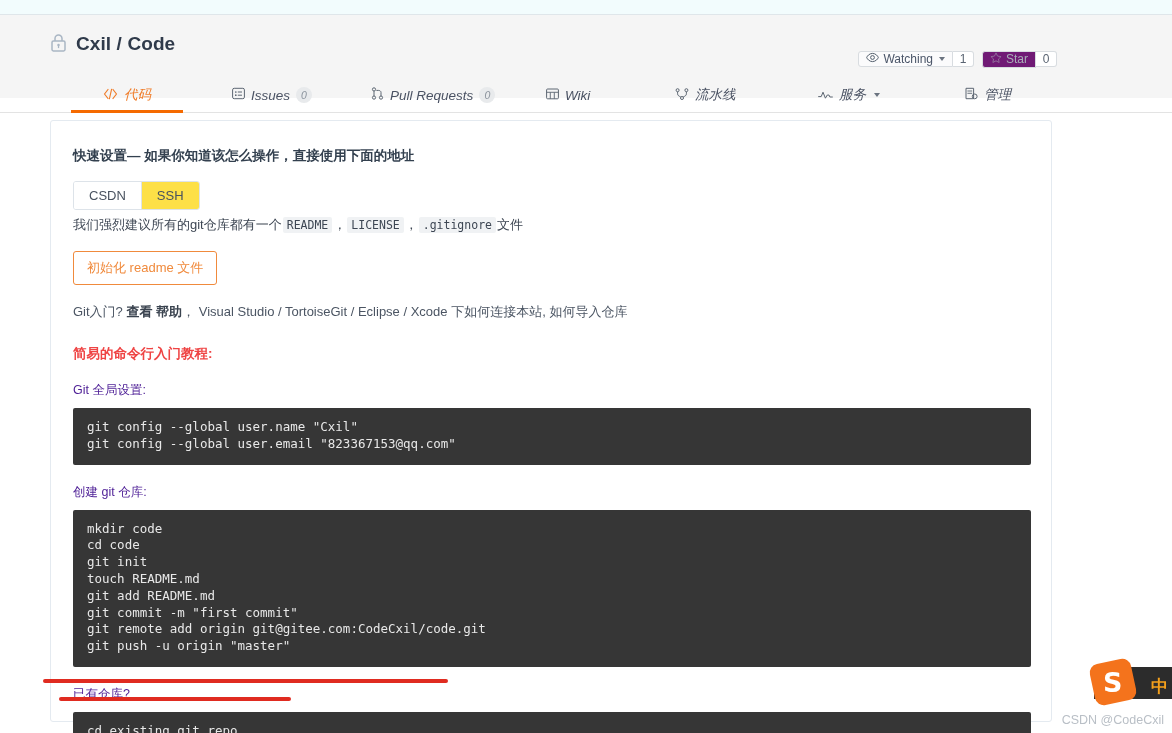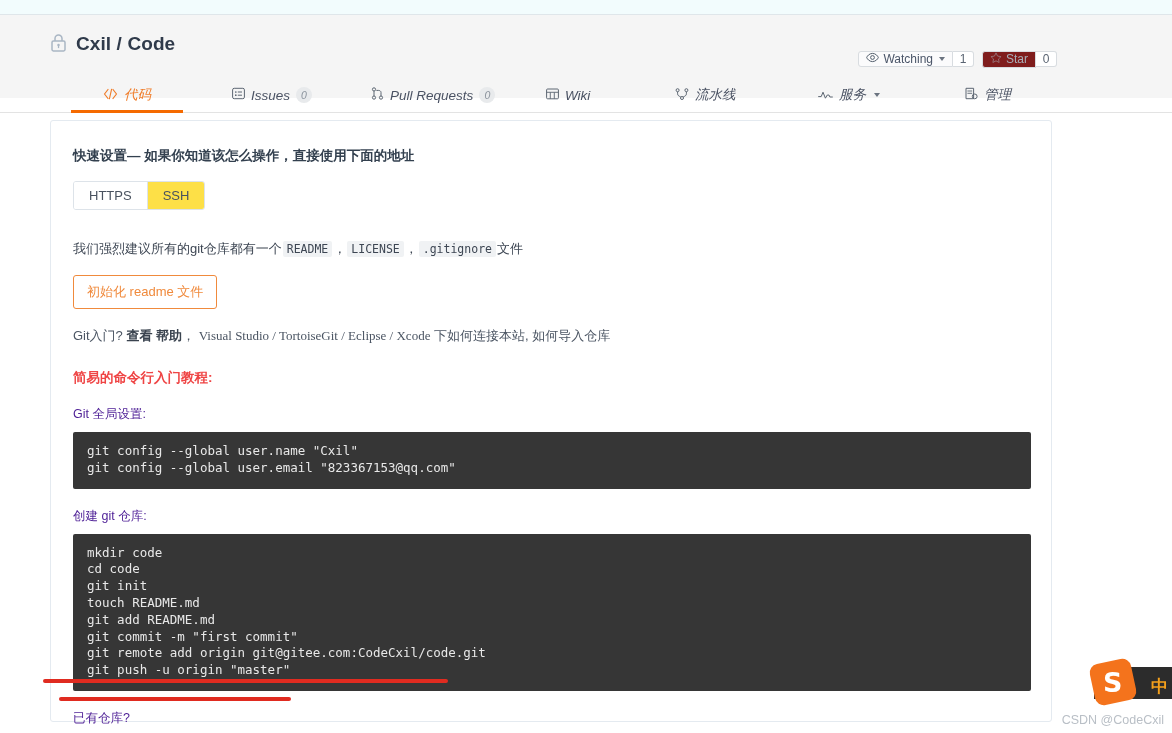--- a/index.html
+++ b/index.html
@@ -44,21 +44,21 @@
     border:1px solid #d8dce0; background:#fbfbfc;
     font-size:12px; color:#4a5568; padding:0 7px;
     border-radius:3px 0 0 3px; white-space:nowrap;
   }
   .btn-count {
     display:flex; align-items:center; justify-content:center;
     min-width:21px; padding:0 5px;
     border:1px solid #d8dce0; border-left:none; background:#fff;
     font-size:12px; color:#5a6472; border-radius:0 3px 3px 0;
   }
-  .btn-seg.muted { color:#a8afb8; background:#7f1d1d; }
+  .btn-seg.muted { color:#a8afb8; background:#701a75; }
   .btn-seg.muted .star-ico { opacity:.55; }
   .caret-down {
     width:0; height:0; border-left:3.5px solid transparent;
     border-right:3.5px solid transparent; border-top:4px solid #6b7480;
     margin-left:2px;
   }
 
   
   .nav {
     position:absolute; top:64px; left:0; width:1172px; height:34px;
@@ -106,37 +106,37 @@
   .seg.on { background:#ffffff; }
   .clone-input {
     display:flex; align-items:center; justify-content:space-between;
     width:225px; height:29px; margin-left:6px;
     border:1px solid #dfe4e9; border-radius:3px; background:#fff;
     padding:0 10px 0 11px;
   }
   .clone-url { font-size:12.5px; color:#9aa3ad; white-space:nowrap; }
 
   .rec-line {
-    margin-top:30px; font-size:13px; color:#3d4653;
+    margin-top:6px; font-size:13px; color:#3d4653;
     display:flex; align-items:center; flex-wrap:wrap; gap:0;
   }
   .code-chip {
     display:inline-block; background:#f0f2f4; color:#3d4653;
     font-family:"DejaVu Sans Mono","Liberation Mono",monospace;
     font-size:11.5px; padding:1px 4px; margin:0 1px; border-radius:2px;
   }
 
   .init-btn {
     display:inline-block; margin-top:17px;
     border:1px solid #f08a3c; color:#f08a3c; background:#fff;
     font-size:13px; padding:7px 13px; border-radius:3px;
   }
 
   .git-help { margin-top:18px; font-size:13px; color:#4b5563; }
-  .git-help .lnk { color:#4b5563;font-family:Liberation Serif, serif; }
+  .git-help .lnk { color:#4b5563; }
   .git-help .bold { font-weight:bold; color:#3a434f; }
 
   .sec-title { margin-top:24px; font-size:13.5px; font-weight:bold; color:#ef4444; }
   .sub-label { margin-top:19px; font-size:12.5px; color:#4c1d95; }
 
   .code-block {
     margin-top:9px; background:#363636; border-radius:2px;
     padding:11px 14px 12px 14px;
     font-family:"DejaVu Sans Mono","Liberation Mono",monospace;
     font-size:12.5px; line-height:16.8px; color:#e8e8e8;
@@ -310,21 +310,21 @@
     </div>
   </div>
 
   <div class="card">
     <div class="card-body">
 
       <div class="q-title">快速设置— 如果你知道该怎么操作，直接使用下面的地址</div>
 
       <div class="clone-row">
         <div class="seg-toggle">
-          <div class="seg on">HTTPS</div>
+          <div class="seg on">CSDN</div>
           <div class="seg">SSH</div>
         </div>
       </div>
 
       <div class="rec-line">
         <span>我们强烈建议所有的git仓库都有一个</span>
         <span class="code-chip">README</span>
         <span>，</span>
         <span class="code-chip">LICENSE</span>
         <span>，</span>

